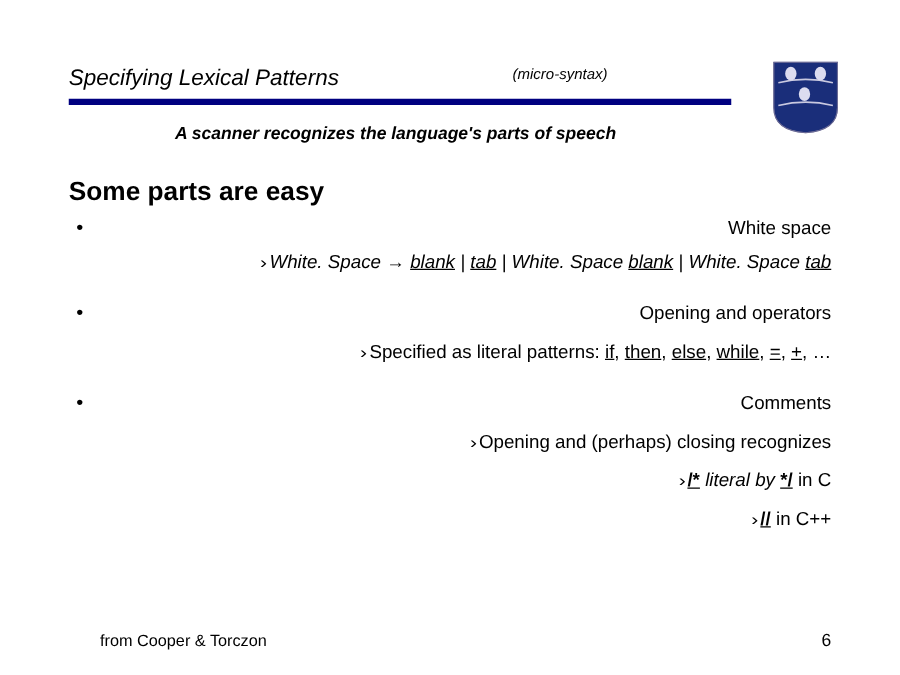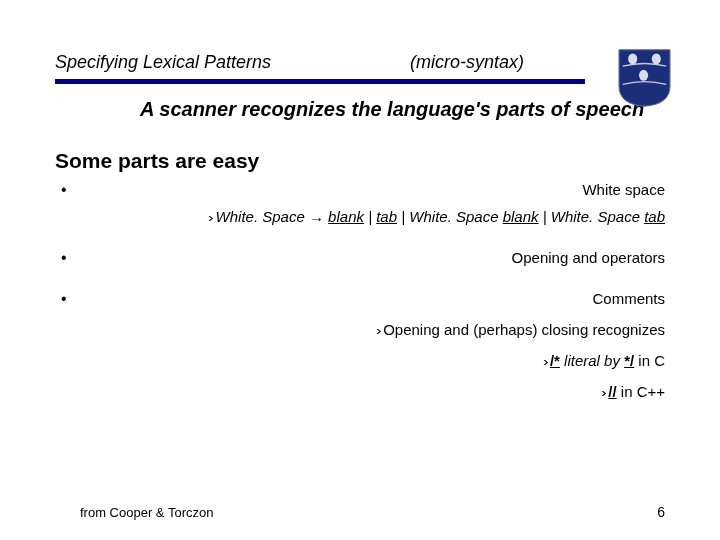--- a/index.html
+++ b/index.html
@@ -17,41 +17,41 @@
     align-items: baseline;
     position: relative;
   }
   .title {
     font-style: italic;
     font-size: 18px;
     font-weight: normal;
   }
   .subtitle {
     font-style: italic;
-    font-size: 18px;
+    font-size: 12px;
     position: absolute;
     left: 355px;
   }
   .shield {
     position: absolute;
     right: 48px;
     top: 48px;
     width: 55px;
     height: 60px;
   }
   .rule {
     height: 5px;
     background: #000080;
     margin-top: 6px;
     width: 530px;
   }
   .tagline {
     font-style: italic;
     font-weight: bold;
-    font-size: 20px;
+    font-size: 14px;
     margin-top: 14px;
     margin-left: 85px;
   }
   .intro {
     font-weight: bold;
     font-size: 21px;
     margin-top: 28px;
   }
   .blist {
     list-style: none;
@@ -136,20 +136,25 @@
   <li>
     <span>White space</span>
     <div class="grammar chev">
       <span>White. Space </span><span>→</span>
       <span> </span><span class="u">blank</span><span> | </span><span class="u">tab</span><span> | White. Space </span><span class="u">blank</span><span> | White. Space </span><span class="u">tab</span>
     </div>
   </li>
 
   <li style="margin-top:24px;">
     <span>Opening and operators</span>
+    <ul class="sublist">
+      <li class="chev">
+        <span>Specified as literal patterns:  </span><span class="u">if</span><span>, </span><span class="u">then</span><span>, </span><span class="u">else</span><span>, </span><span class="u">while</span><span>, </span><span class="u">=</span><span>, </span><span class="u">+</span><span>, …</span>
+      </li>
+    </ul>
   </li>
 
   <li style="margin-top:24px;">
     <span>Comments</span>
     <ul class="sublist">
       <li class="chev">
         <span>Opening and </span><span style="font-style:normal;">(perhaps)</span><span> closing recognizes</span>
       </li>
       <li class="chev">
         <span class="u" style="font-weight:bold;">/*</span><span style="font-style:italic;">  literal by  </span><span class="u" style="font-weight:bold;">*/</span><span>  in C</span>

